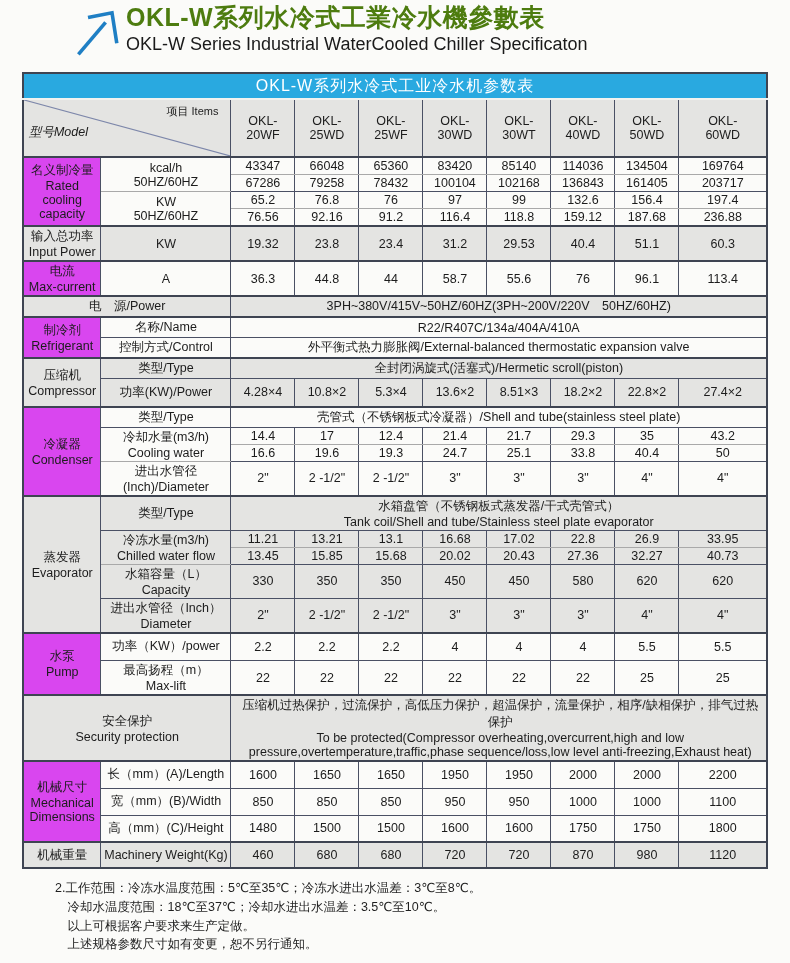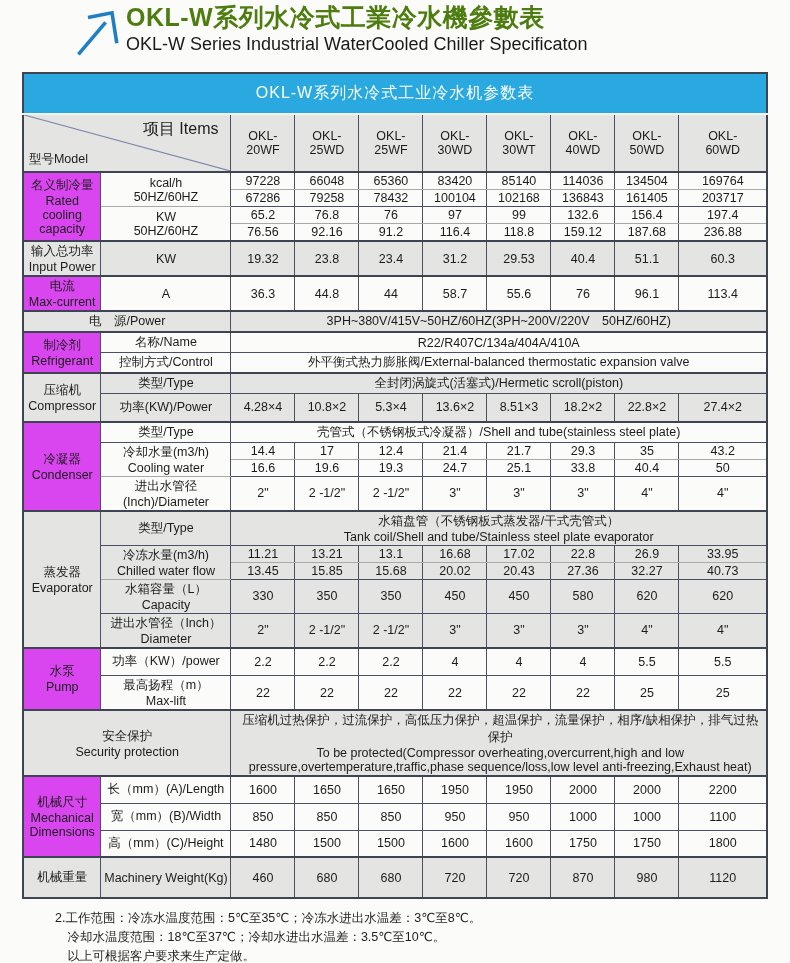--- a/index.html
+++ b/index.html
@@ -31,28 +31,28 @@
   .sec { font-size:12.5px; }
   .item { font-size:12.5px;margin-top:16px; }
 
   
   tr.sep > td { border-bottom:1px solid #a9a9a9; }
   tr.sep + tr > td { border-top:1px solid #a9a9a9; }
   
   tr.st > td, tr.st > th { border-top:2px solid #3e4452; }
 
   
-  tr.h17{height:17px} tr.h18{height:18px} tr.h26{height:41px} tr.h27{height:27px}
+  tr.h17{height:17px} tr.h18{height:18px} tr.h26{height:26px} tr.h27{height:27px}
   tr.h28{height:28px} tr.h30{height:30px} tr.h34{height:34px} tr.h56{height:56px}
 
   
   th.corner { position:relative; padding:0; }
   th.corner svg { position:absolute; left:0; top:0; width:100%; height:100%; }
-  .c-model { position:absolute; left:5px; bottom:3px; font-size:12.5px; }
-  .c-items { position:absolute; right:12px; top:4px; font-size:16px; }
+  .c-model { position:absolute; left:5px; bottom:15px; font-size:12.5px;font-style:italic; }
+  .c-items { position:absolute; right:12px; top:4px; font-size:11px; }
 
   
   .notes { margin:10px 30px 0 30px; font-size:12.5px; line-height:1.5; color:#1f1f1f; }
   .note-line { white-space:pre-wrap; }
 </style>
 </head>
 <body>
 
 <div class="page">
 
@@ -111,21 +111,21 @@
           <th class="model g">OKL-
 60WD</th>
         </tr>
 
     <tr class="h17 st sep">
       <td rowspan="4" class="sec w">名义制冷量
 Rated cooling
 capacity</td>
       <td rowspan="2" class="item">kcal/h
 50HZ/60HZ</td>
-    <td class="">97228</td>
+    <td class="">43347</td>
           <td class="">66048</td>
           <td class="">65360</td>
           <td class="">83420</td>
           <td class="">85140</td>
           <td class="">114036</td>
           <td class="">134504</td>
           <td class="">169764</td>
         </tr>
     <tr class="h17">
           <td class="">67286</td>

